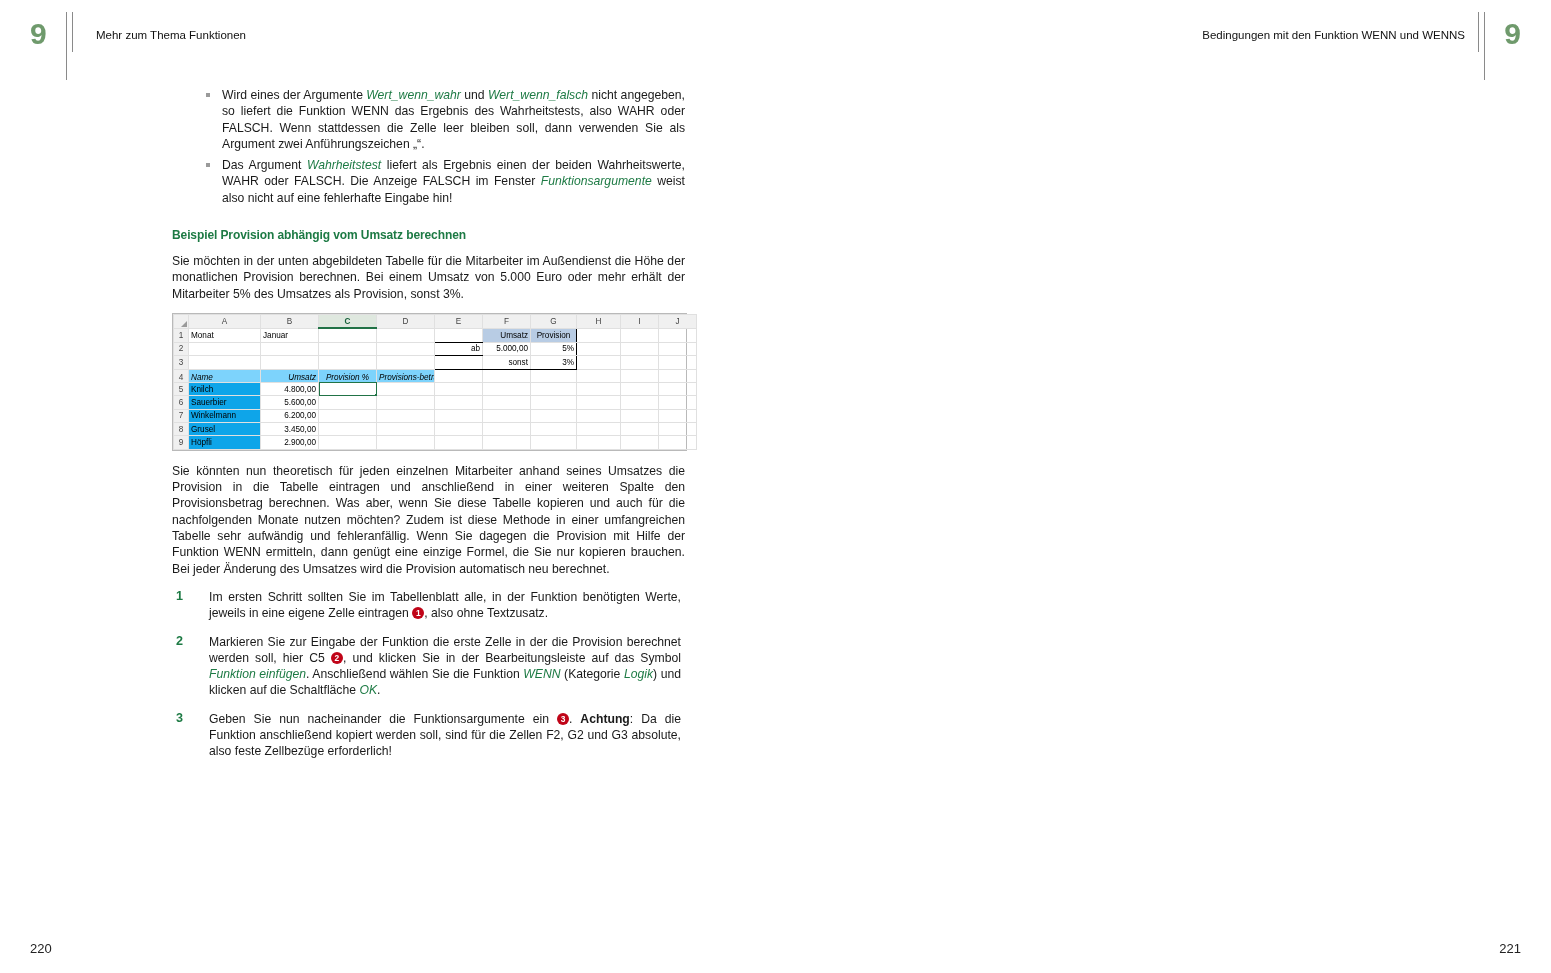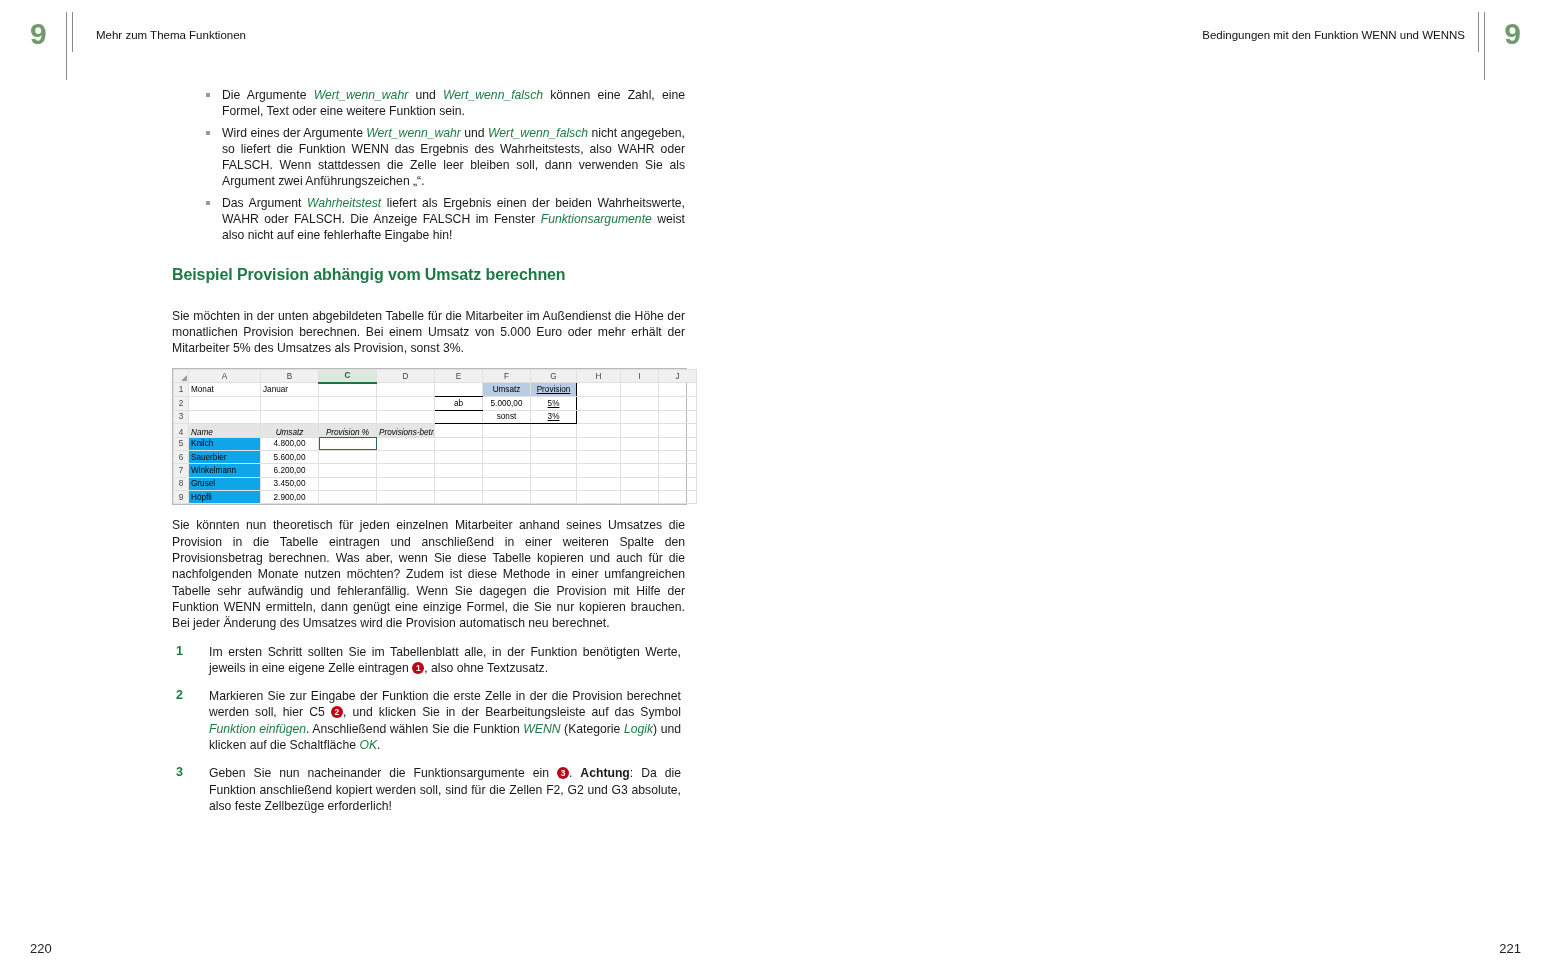--- a/index.html
+++ b/index.html
@@ -46,21 +46,21 @@
   .bld{font-weight:bold;}
 
   
   .arrow-row{position:relative;padding-left:32px;margin-bottom:2px;}
   .arrow-ico{position:absolute;left:0;top:3px;width:0;height:0;
     border-left:9px solid #9dbf93;border-top:6px solid transparent;border-bottom:6px solid transparent;}
   .sq-item{position:relative;padding-left:20px;margin-top:5px;}
   .sq-ico{position:absolute;left:4px;top:6px;width:4px;height:4px;background:#9a9a9a;}
   .sub-list{margin-left:30px;}
 
-  h2.heading{font-size:16px;font-weight:bold;color:#1d7a44;margin:22px 0 24px 0;letter-spacing:-0.1px;}
+  h2.heading{font-size:12px;font-weight:bold;color:#1d7a44;margin:22px 0 11px 0;letter-spacing:-0.1px;}
 
   .para{margin-bottom:11px;}
 
   
   .step{position:relative;padding-left:33px;margin-top:12px;}
   .step-num{position:absolute;left:4px;top:0;font-size:12.6px;font-weight:bold;color:#1d7a44;}
   .step p{margin:4px;}
 
   
   .cnum{display:inline-block;width:12px;height:12px;border-radius:50%;
@@ -72,31 +72,31 @@
 
   table.grid{border-collapse:collapse;table-layout:fixed;width:100%;}
   table.grid td,table.grid th{border:1px solid #e0e0e0;height:12.4px;padding:0 2px;
     font-size:8.2px;font-weight:normal;overflow:hidden;white-space:nowrap;}
   th.colhdr{background:#f0f0f0;color:#444;text-align:center;font-size:8px;border:1px solid #d2d2d2;height:12px;}
   th.colhdr.sel{background:#dfe8df;color:#16603a;font-weight:bold;border-bottom:2px solid #207245;}
   td.rowhdr{background:#f0f0f0;color:#444;text-align:center;font-size:8px;border:1px solid #d2d2d2;width:15px;}
   th.corner{background:#f0f0f0;border:1px solid #d2d2d2;width:15px;position:relative;}
   th.corner:after{content:"";position:absolute;right:1px;bottom:1px;
     border-left:6px solid transparent;border-bottom:6px solid #9a9a9a;}
-  .r{text-align:center;margin-left:24px;}
+  .r{text-align:right;margin-left:24px;}
   .c{text-align:center;}
   .b{font-weight:bold;}
-  .cream{background:#e5e5e5;}
+  .cream{background:#7dd3fc;}
   .creamlt{background:#0ea5e9;}
   .blu{background:#b8cce4;}
   .ital-b{font-style:italic;font-weight:bold;}
   .box-t{border-top:1px solid #000 !important;}
   .box-b{border-bottom:1px solid #000 !important;}
   .box-l{border-left:1px solid #000 !important;}
-  .box-r{border-right:1px solid #000 !important;text-decoration:underline;}
+  .box-r{border-right:1px solid #000 !important;}
   .selcell{outline:1.6px solid #217346;outline-offset:-1.6px;position:relative;}
   .selcell:after{content:"";position:absolute;right:-2px;bottom:-2px;width:3px;height:3px;background:#217346;}
   .tall{height:26px;vertical-align:bottom;}
   .wrap2{white-space:normal;line-height:9px;}
 </style>
 </head>
 <body>
 
 <div class="spread">
 
@@ -107,24 +107,20 @@
       <div class="rule-long"></div>
       <div class="rule-short"></div>
       <div class="rh-text">Mehr zum Thema Funktionen</div>
     </div>
 
     <div class="content">
 
 
       <div class="sub-list">
 
-        <div class="sq-item">
-          <span class="sq-ico"></span>
-          <div class="txt"><span>Die Argumente </span><span class="grn-it">Wert_wenn_wahr</span><span> und </span><span class="grn-it">Wert_wenn_falsch</span><span> können eine Zahl, eine Formel, Text oder eine weitere Funktion sein.</span></div>
-        </div>
 
         <div class="sq-item">
           <span class="sq-ico"></span>
           <div class="txt"><span>Wird eines der Argumente </span><span class="grn-it">Wert_wenn_wahr</span><span> und </span><span class="grn-it">Wert_wenn_falsch</span><span> nicht angegeben, so liefert die Funktion WENN das Ergebnis des Wahrheitstests, also WAHR oder FALSCH. Wenn stattdessen die Zelle leer bleiben soll, dann verwenden Sie als Argument zwei Anführungszeichen „“.</span></div>
         </div>
 
         <div class="sq-item">
           <span class="sq-ico"></span>
           <div class="txt"><span>Das Argument </span><span class="grn-it">Wahrheitstest</span><span> liefert als Ergebnis einen der beiden Wahrheitswerte, WAHR oder FALSCH. Die Anzeige FALSCH im Fenster </span><span class="grn-it">Funktionsargumente</span><span> weist also nicht auf eine fehlerhafte Eingabe hin!</span></div>
         </div>

